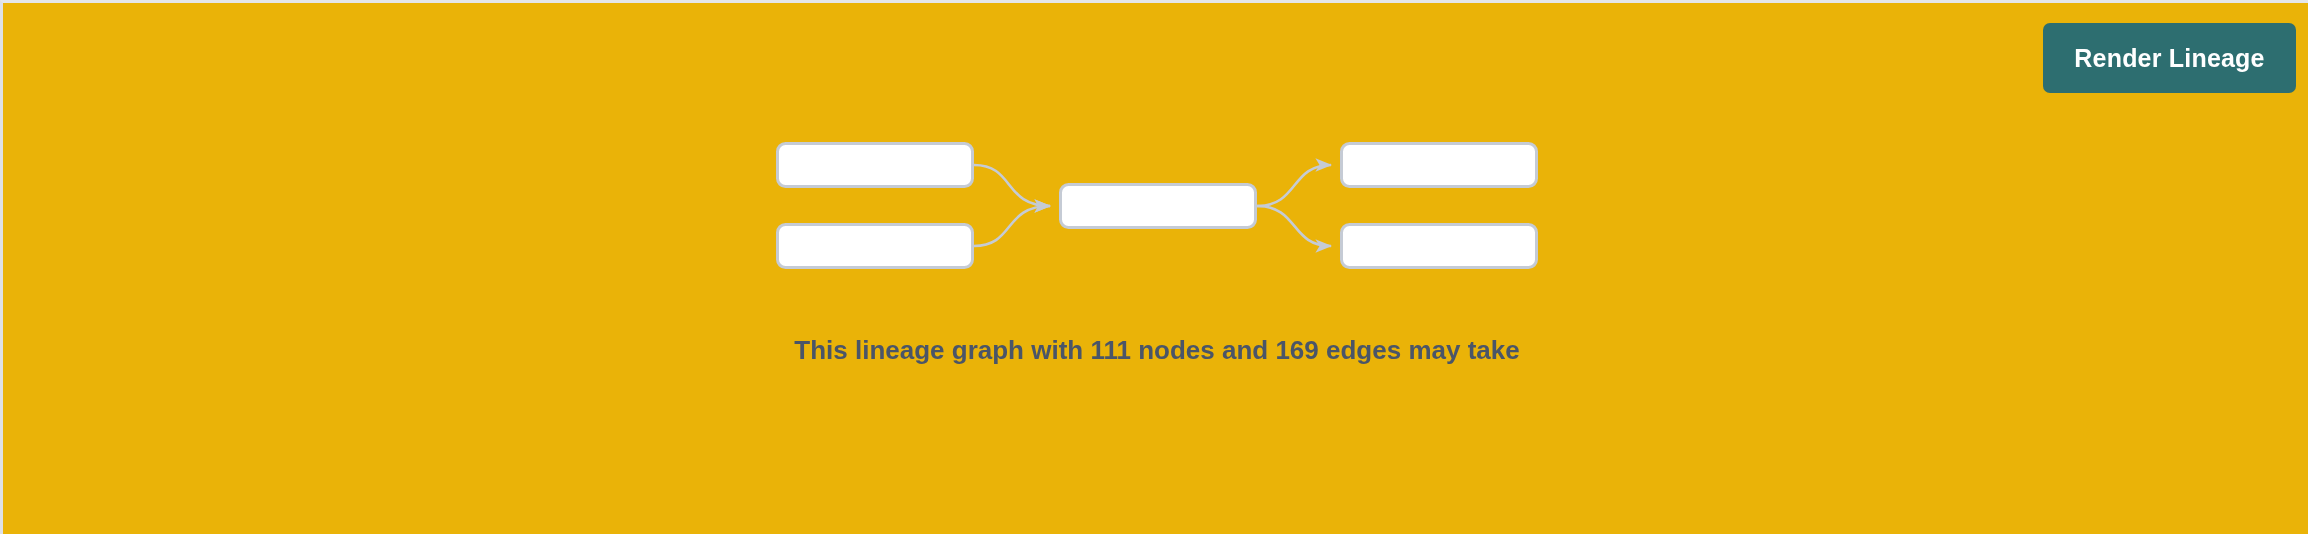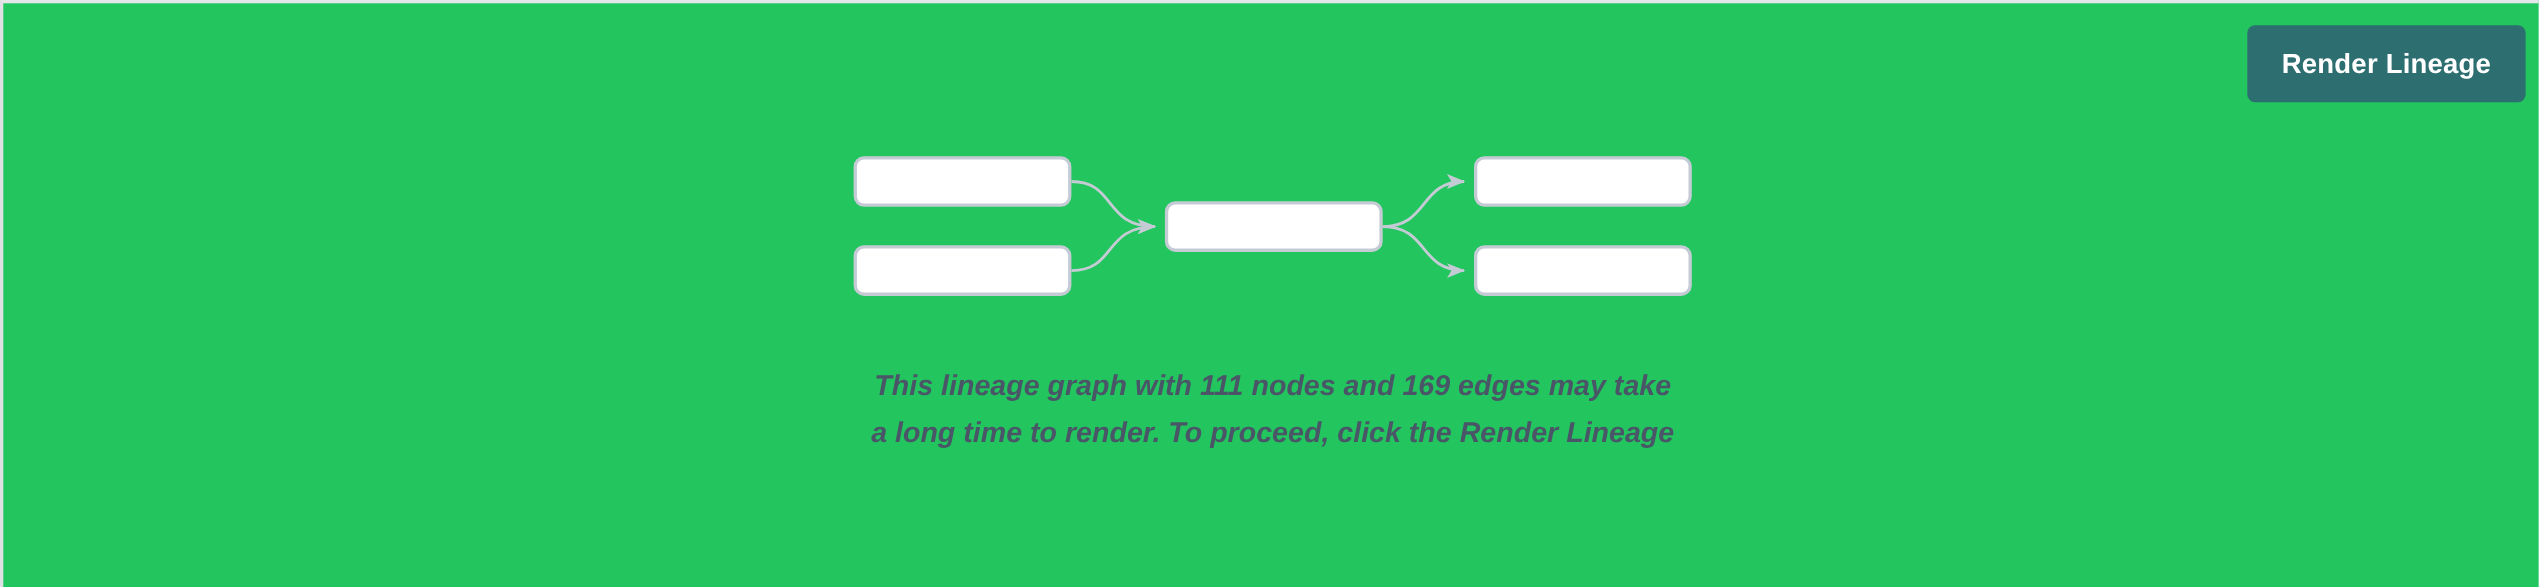--- a/index.html
+++ b/index.html
@@ -7,21 +7,21 @@
     padding: 0;
     background: #ffffff;
   }
   body {
     font-family: "Liberation Sans", sans-serif;
   }
   #app {
     position: relative;
     width: 2308px;
     height: 534px;
-    background: #22c55e;
+    background: #eab308;
     border-top: 3px solid #e4e6ea;
     border-left: 3px solid #dfe1e6;
     box-sizing: border-box;
     overflow: hidden;
   }
   #render-lineage-button {
     position: absolute;
     left: 2040px;
     top: 20px;
     width: 253px;
@@ -51,21 +51,20 @@
     position: absolute;
     left: 754px;
     top: 326px;
     width: 800px;
     text-align: center;
     color: #4a5568;
     font-family: "Liberation Sans", sans-serif;
     font-size: 26px;
     font-weight: bold;
     line-height: 43px;
-    font-style: italic;
   }
   #message-block .msg-line {
     display: block;
     white-space: nowrap;
   }
 </style>
 </head>
 <body>
 
 <div id="app">
@@ -90,16 +89,15 @@
       <rect x="774.5" y="140.5" width="195" height="43" rx="8" ry="8" fill="#ffffff" stroke="#c5cbd5" stroke-width="3"></rect>
       <rect x="774.5" y="221.5" width="195" height="43" rx="8" ry="8" fill="#ffffff" stroke="#c5cbd5" stroke-width="3"></rect>
       <rect x="1057.5" y="181.5" width="195" height="43" rx="8" ry="8" fill="#ffffff" stroke="#c5cbd5" stroke-width="3"></rect>
       <rect x="1338.5" y="140.5" width="195" height="43" rx="8" ry="8" fill="#ffffff" stroke="#c5cbd5" stroke-width="3"></rect>
       <rect x="1338.5" y="221.5" width="195" height="43" rx="8" ry="8" fill="#ffffff" stroke="#c5cbd5" stroke-width="3"></rect>
     </g>
   </svg>
 
   <div id="message-block">
     <span class="msg-line">This lineage graph with 111 nodes and 169 edges may take</span>
-    <span class="msg-line">a long time to render. To proceed, click the Render Lineage</span>
   </div>
 
 </div>
 
 </body></html>

